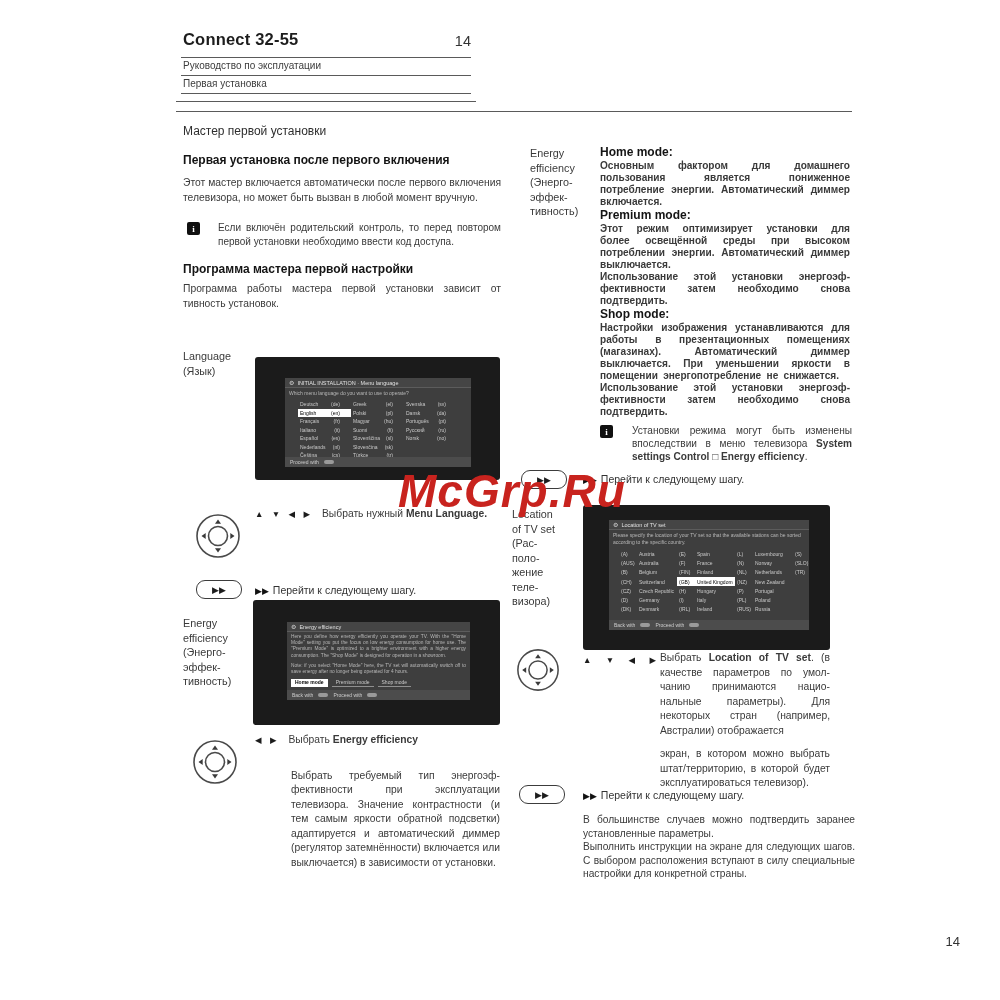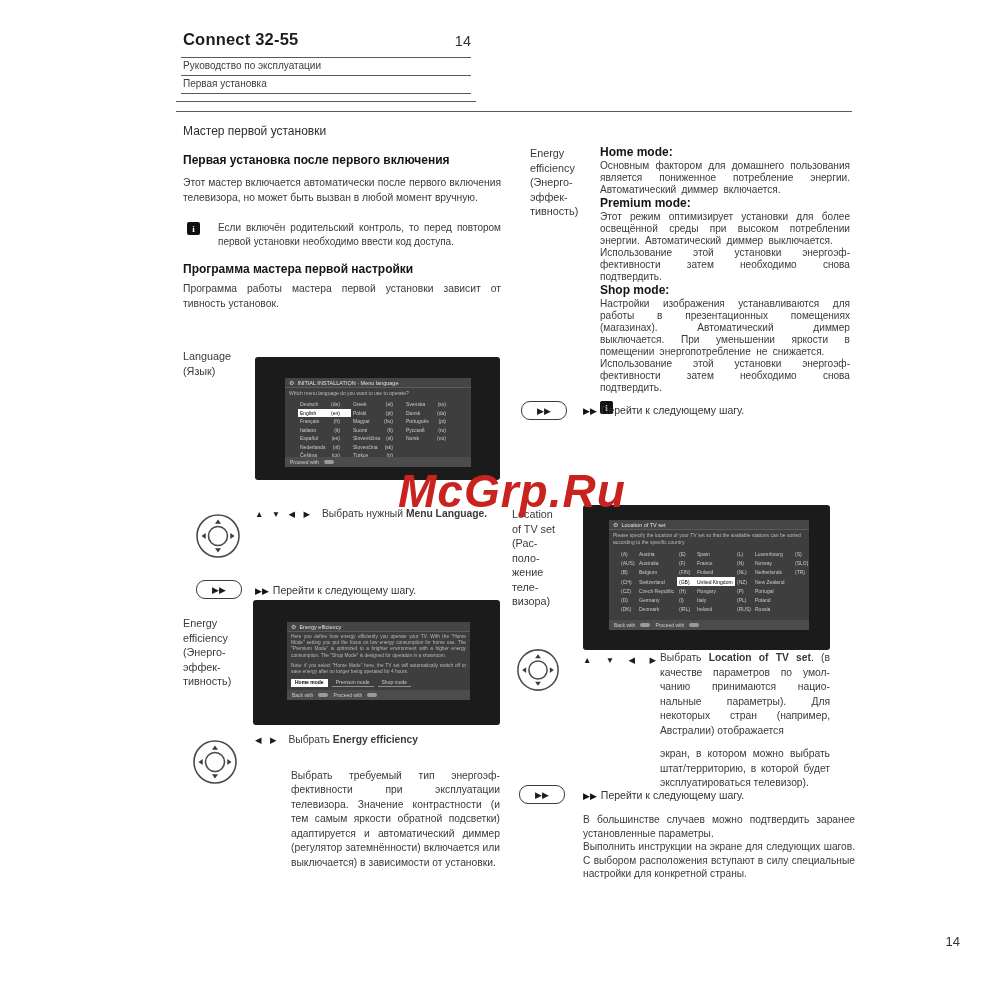--- a/index.html
+++ b/index.html
@@ -23,21 +23,21 @@
   .right-al{}
   .arrows{font-size:8.5px;letter-spacing:2px;word-spacing:2px;color:#1c1c1c;margin-right:10px;}
   .stept{font-size:10.3px;line-height:14.5px;}
   .nsglyph{font-size:9px;margin-right:4px;color:#111;}
   .nextrow{font-size:10.5px;color:#333;}
   .ffbtn{position:absolute;width:44px;height:17px;border:1.4px solid #3c3c3c;border-radius:9px;
          display:flex;align-items:center;justify-content:center;font-size:9px;color:#1c1c1c;background:#fff;}
   .dpad{display:block;}
   
   .rhead{font-size:12px;font-weight:bold;color:#141414;line-height:15px;}
-  .rbody{font-size:10.1px;line-height:12px;word-spacing:2.5px;color:#3a3a3a;}
+  .rbody{font-size:10.1px;line-height:12px;word-spacing:2.5px;color:#3a3a3a;font-weight:bold;}
   .closing{font-size:10.2px;line-height:13.5px;}
   
   .tv{position:absolute;background:#1b1b1b;border-radius:3px;}
   .tvpanel{position:absolute;background:#3e3e3e;color:#c9c9c9;overflow:hidden;}
   .tvtitle{font-size:5.5px;color:#e0e0e0;padding:2px 4px 1px 4px;border-bottom:1px solid #5c5c5c;
            display:flex;align-items:center;gap:3px;background:#454545;}
   .gear{font-size:6px;line-height:6px;color:#cfcfcf;}
   .tvsub{font-size:5px;line-height:7px;padding:2px 4px 0 4px;color:#b8b8b8;}
   .tvgrid1{display:grid;grid-template-rows:repeat(7,8.5px);grid-auto-flow:column;grid-auto-columns:53px;
            padding:3px 0 0 13px;font-size:5px;}
@@ -268,20 +268,24 @@
       <div class="rhead">Premium mode:</div>
       <p class="rbody just">Этот режим оптимизирует установки для более освещённой среды при высоком потреблении энергии. Автоматический диммер выключается.</p>
       <p class="rbody just">Использование этой установки энергоэф­фективности затем необходимо снова подтвердить.</p>
       <div class="rhead">Shop mode:</div>
       <p class="rbody just">Настройки изображения устанавливаются для работы в презентационных помещениях (магазинах). Автоматический диммер выключается. При уменьшении яркости в помещении энергопотребление не снижается.</p>
       <p class="rbody just">Использование этой установки энергоэф­фективности затем необходимо снова подтвердить.</p>
     </div>
 
     <div style="margin-left:80px;margin-top:6px;position:relative;">
       <span class="noteicon" style="left:0;">i</span>
+      <div class="just" style="margin-left:32px;width:220px;font-size:10.1px;line-height:13px;">
+        <span>Установки режима могут быть изменены впоследствии в меню телевизора</span>
+        <b>System settings Control □ Energy efficiency</b><span>.</span>
+      </div>
     </div>
 
     <div class="nextrow" style="margin-left:63px;margin-top:10px;position:relative;">
       <span class="ffbtn" style="left:-62px;top:-3px;">▶▶</span>
       <span class="nsglyph">▶▶</span><span>Перейти к следующему шагу.</span>
     </div>
   </div>
 
   <div class="abs mlabel right-al" style="left:512px;top:494px;width:58px;margin-top:13px;">
 

